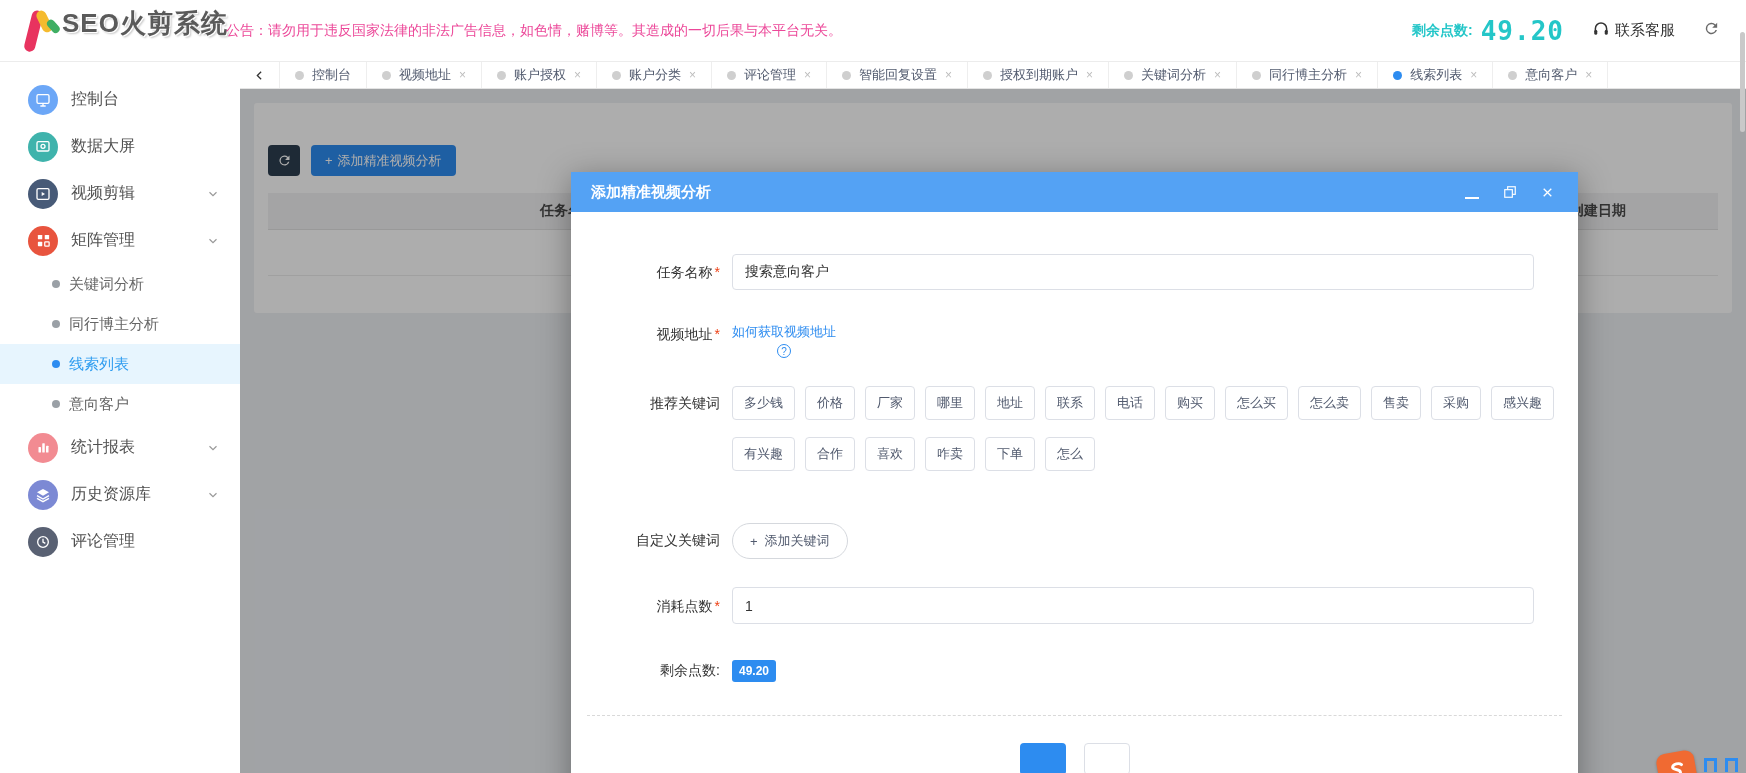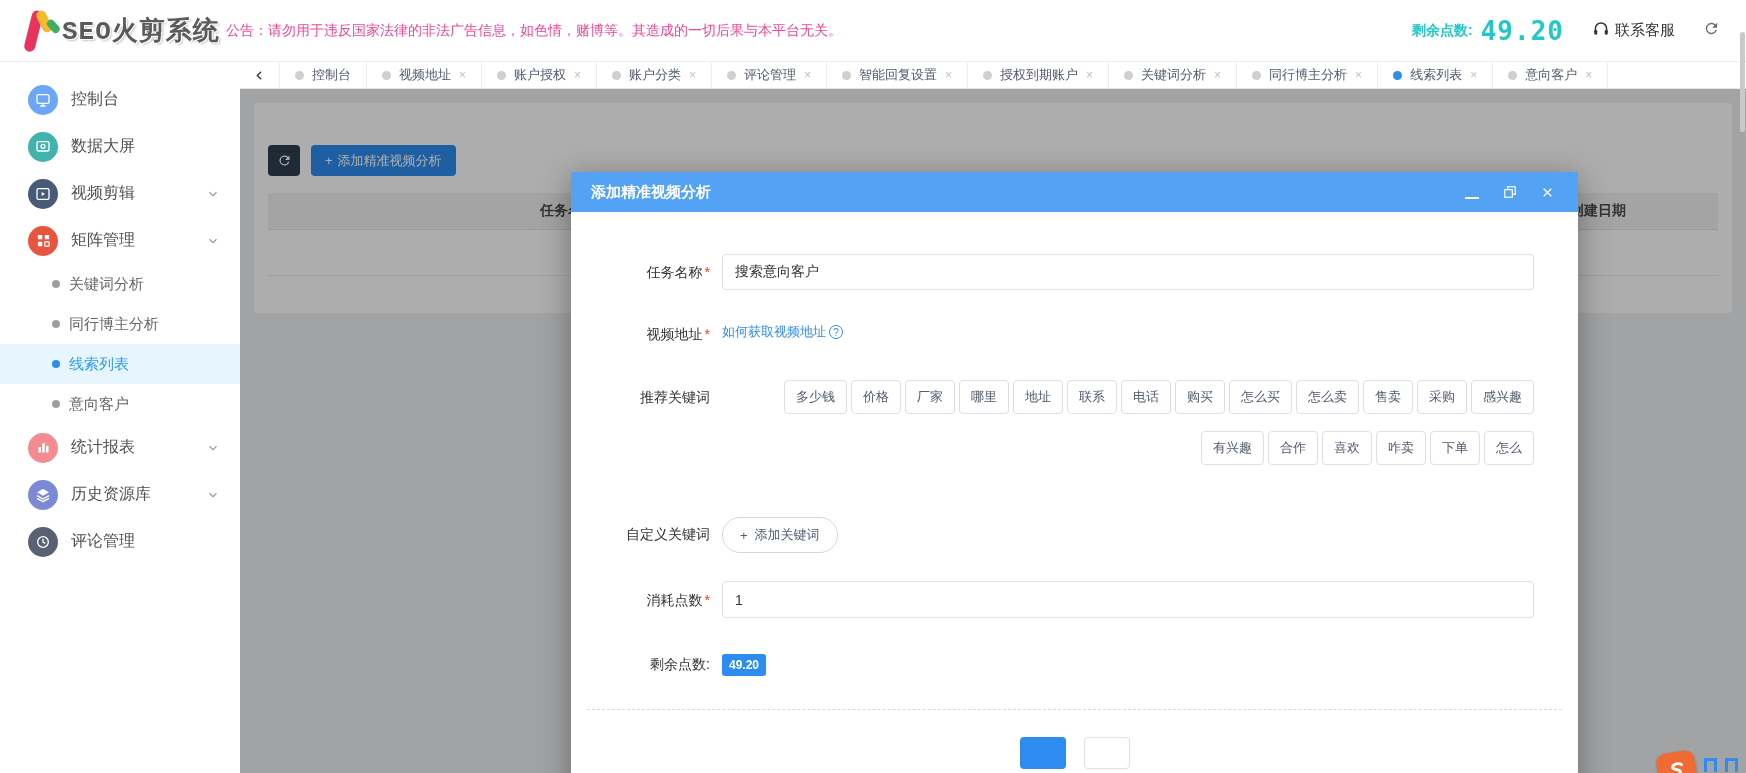--- a/index.html
+++ b/index.html
@@ -3,21 +3,21 @@
 <meta charset="utf-8">
 <style>
   * { margin:0; padding:0; box-sizing:border-box; }
   html,body { background:#888; }
   body { font-family:"Liberation Sans","DejaVu Sans",sans-serif; }
   .page { position:relative; width:1746px; height:773px; background:#fff; overflow:hidden; margin:0 auto; }
 
   
   .header { position:absolute; top:0; left:0; width:100%; height:62px; background:#fff;
             border-bottom:1px solid #ececec; display:flex; align-items:center; z-index:40; }
-  .logo { display:flex; align-items:center; padding-left:12px; width:226px; flex:0 0 226px;font-family:Liberation Mono, monospace; }
+  .logo { display:flex; padding-left:12px; width:226px; flex:0 0 226px; }
   .logo-mark { position:relative; width:50px; height:50px; flex:0 0 50px; }
   .logo-text { font-size:26px; font-weight:bold; color:#5a5a5a; letter-spacing:1px;
                text-shadow:1px 1px 0 #fff, 2px 2px 2px #c9c9c9; white-space:nowrap; }
   .announcement { color:#ec4899; font-size:14px; white-space:nowrap; }
   .header-right { margin-left:auto; display:flex; align-items:center; gap:28px; padding-right:26px; }
   .points { display:flex; align-items:center; gap:8px; }
   .points-label { color:#24c6c8; font-weight:bold; font-size:14px; }
   .points-value { color:#24c6c8; font-family:"DejaVu Sans Mono",monospace; font-size:26px;
                   font-weight:bold; letter-spacing:1px; line-height:1; }
   .contact { display:flex; align-items:center; gap:5px; font-size:15px; color:#333; cursor:pointer; }
@@ -66,36 +66,36 @@
   .dim-overlay { position:absolute; inset:0; background:rgba(0,0,0,0.32); z-index:5; }
 
   
   .modal { position:absolute; left:331px; top:83px; width:1007px; height:648px; background:#fff;
            z-index:10; box-shadow:0 6px 30px rgba(0,0,0,.35); }
   .modal-header { height:40px; background:#54a2f4; display:flex; align-items:center; padding:0 24px 0 20px; }
   .modal-title { color:#fff; font-size:15px; font-weight:bold; }
   .win-controls { margin-left:auto; display:flex; gap:24px; align-items:center; }
   .win-btn { display:flex; align-items:flex-end; cursor:pointer; height:14px; }
   .min-bar { width:14px; height:2px; background:#fff; }
-  .modal-body { padding:42px 44px 0 4px; }
+  .modal-body { padding:42px 44px 0 14px; }
   .form-row { display:flex; margin-bottom:26px; }
   .form-row.center { align-items:center; }
   .form-label { flex:0 0 135px; width:135px; text-align:right; font-size:14px; color:#333;
                 margin-right:12px; line-height:36px; white-space:nowrap; }
   .req { color:#ed4014; margin-left:2px; }
   .ctrl { flex:1; min-width:0; }
   .txt-input { width:100%; height:36px; border:1px solid #dcdfe6; border-radius:4px; padding:0 12px;
                font-size:14px; color:#333; outline:none; font-family:inherit; }
   .txt-input::placeholder { color:#c0c4cc; }
   .help-link { display:inline-flex; align-items:center; gap:3px; margin-top:7px; font-size:13px;
-               color:#2d8cf0; cursor:pointer; }
+               color:#2d8cf0; cursor:pointer;flex-direction:column; }
   .q-circle { display:inline-flex; width:14px; height:14px; border:1px solid #2d8cf0; border-radius:50%;
               font-size:10px; align-items:center; justify-content:center; }
   .kw-rows { display:flex; flex-direction:column; gap:17px; }
-  .kw-row { display:flex; gap:4px; flex-wrap:nowrap;justify-content:flex-end; }
+  .kw-row { display:flex; gap:10px; flex-wrap:nowrap; }
   .kw-btn { height:34px; padding:0 11px; background:#fff; border:1px solid #dcdfe6; border-radius:4px;
             font-size:13px; color:#515a6e; cursor:pointer; white-space:nowrap; font-family:inherit; }
   .row-kw { margin-top:28px; margin-bottom:0; }
   .row-kw .form-label { line-height:34px; }
   .row-custom { margin-top:52px; margin-bottom:0; }
   .pill-btn { height:36px; padding:0 17px; border:1px solid #d5d8dd; border-radius:18px; background:#fff;
               font-size:13px; color:#515a6e; display:inline-flex; align-items:center; gap:7px; cursor:pointer;
               font-family:inherit; }
   .row-consume { margin-top:28px; margin-bottom:8px; }
   .consume-input { height:37px; }

